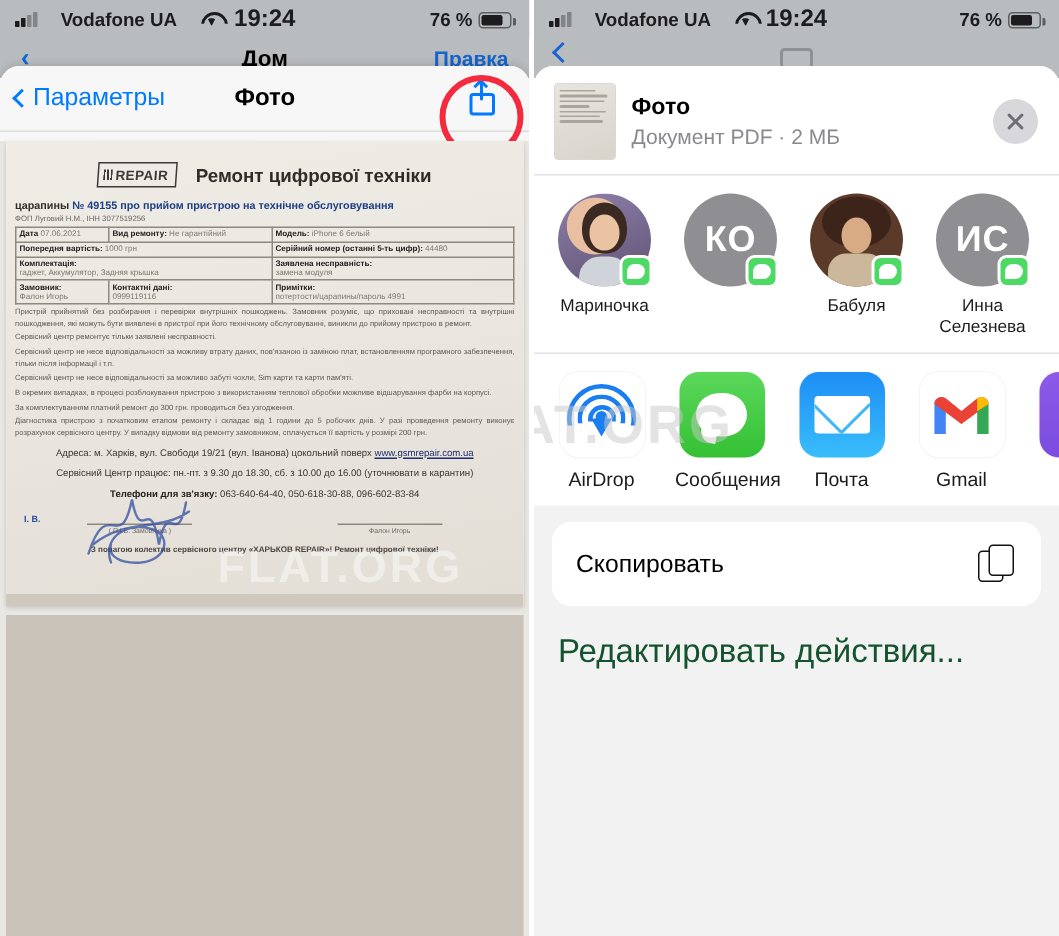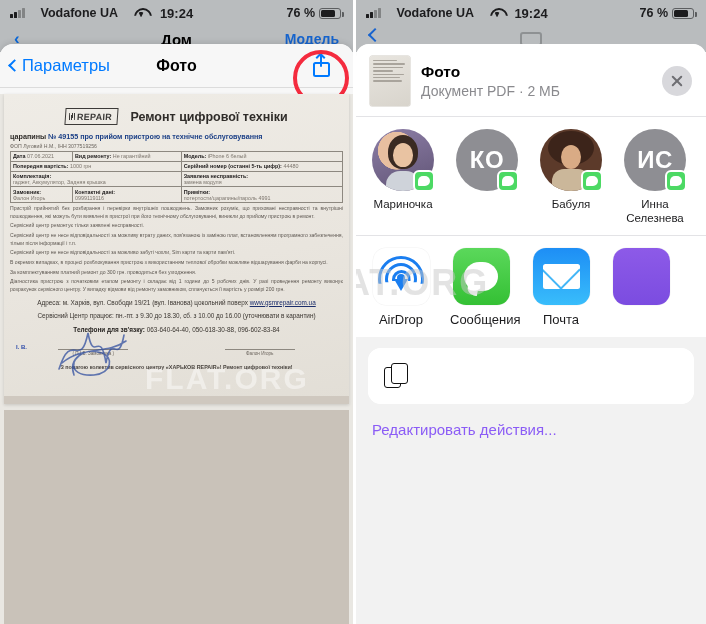--- a/index.html
+++ b/index.html
@@ -34,21 +34,21 @@
     width: 14px; height: 14px;
     border: 2.4px solid #1c1c1e; border-radius: 50%;
     clip-path: polygon(0 0, 100% 0, 100% 46%, 0 46%);
   }
   .wifi::after {
     content: ""; position: absolute; left: 4.3px; top: 4.6px;
     width: 5.4px; height: 5.4px; background: #1c1c1e;
     border-radius: 50% 50% 50% 50%/ 60% 60% 40% 40%;
     clip-path: polygon(0 0, 100% 0, 50% 100%);
   }
-  .sb-center { position: absolute; left: 0; right: 0; text-align: center; font-size: 13px; }
+  .sb-center { position: absolute; left: 0; right: 0; text-align: center; font-size: 16px; }
   .sb-right { margin-left: auto; display: flex; align-items: center; gap: 4px; }
   .batt { width: 22px; height: 11px; border: 1.4px solid #5c5e60; border-radius: 3px; position: relative; padding: 1px; }
   .batt::after { content:""; position:absolute; right:-3.5px; top:3px; width:2px; height:5px; background:#5c5e60; border-radius:0 1px 1px 0;}
   .batt i { display:block; height:100%; background:#1c1c1e; border-radius:1.5px; }
 
   
   .bg-navbar {
     height: 26px; background: #b9bcbe;
     position: relative; display:flex; align-items:center; justify-content:center;
     font-size: 15px; font-weight: 600; color: #000;
@@ -204,21 +204,21 @@
   .ico { width: 26px; height: 26px; position: relative; }
 
   .copy-ic::before{content:"";position:absolute;left:0;top:4px;width:15px;height:19px;border:1.8px solid #111;border-radius:3px;background:#fff;}
   .copy-ic::after{content:"";position:absolute;left:7px;top:0px;width:15px;height:19px;border:1.8px solid #111;border-radius:3px;background:#fff;}
 
   .tag-ic{ }
   .folder-ic::before{content:"";position:absolute;left:1px;top:5px;width:22px;height:15px;border:1.8px solid #111;border-radius:2px 3px 3px 3px;}
   .folder-ic::after{content:"";position:absolute;left:1px;top:2px;width:10px;height:4px;border:1.8px solid #111;border-bottom:none;border-radius:2px 2px 0 0;}
   .doc-ic { width:24px;height:24px;border:2px solid #111;border-radius:6px; display:flex;align-items:center;justify-content:center;font-size:15px;font-weight:bold;color:#111;font-family:"Liberation Serif",serif;}
 
-  .edit-link { color:#8b5cf6; font-size:15px; padding: 17px 16px 0 16px; }
+  .edit-link { color:#14532d; font-size:22px; padding: 17px 16px 0 16px; }
 </style>
 </head>
 <body>
 
 <div class="screens">
 
   <div class="phone left">
 
     <div class="statusbar">
       <div class="sb-left">
@@ -236,21 +236,21 @@
         <span>76 %</span>
         <span class="batt">
             <i style="width:76%"></i>
           </span>
       </div>
     </div>
 
     <div class="bg-navbar">
       <span class="bg-back">‹</span>
       <span>Дом</span>
-      <span class="bg-right">Модель</span>
+      <span class="bg-right">Правка</span>
     </div>
 
     <div class="sheet-left">
       <div class="navbar">
         <div class="nav-back">
           <span class="chev"></span>
           <span>Параметры</span>
         </div>
         <div class="nav-title">Фото</div>
         <div class="nav-share">
@@ -462,31 +462,46 @@
           <div class="app-name">Сообщения</div>
         </div>
 
         <div class="app">
           <div class="app-ico mail-ic">
             <span class="env"></span>
           </div>
           <div class="app-name">Почта</div>
         </div>
 
+        <div class="app">
+          <div class="app-ico gmail-ic">
+            <svg width="38" height="30" viewBox="0 0 40 30">
+              <path d="M2 28 V6 L20 19 L38 6 V28" fill="none" stroke="#4285f4" stroke-width="0"></path>
+              <path d="M1 28 V7 a5 5 0 0 1 8-4 L20 12 L31 3 a5 5 0 0 1 8 4 V28 h-7 V12 L20 21 L8 12 V28 Z" fill="#fff"></path>
+              <path d="M1 28 V7 a5 5 0 0 1 8-4 L9 28 Z" fill="#4285f4"></path>
+              <path d="M1 7 a5 5 0 0 1 8-4 L20 12 L31 3 a5 5 0 0 1 8 4 L20 21 Z" fill="#ea4335"></path>
+              <path d="M31 28 V12 L39 7 V28 Z" fill="#34a853"></path>
+              <path d="M31 3 a5 5 0 0 1 8 4 L31 12 Z" fill="#fbbc04"></path>
+              <path d="M9 3 L20 12 L31 3 L20 21 L9 12 Z" fill="#ea4335"></path>
+            </svg>
+          </div>
+          <div class="app-name">Gmail</div>
+        </div>
 
         <div class="app">
           <div class="app-ico viber-ic">
             
           </div>
           <div class="app-name"></div>
         </div>
       </div>
 
       <div class="action-group">
         <div class="action-row">
+          <span>Скопировать</span>
           <span class="ico copy-ic"></span>
         </div>
       </div>
 
 
       <div class="edit-link">Редактировать действия...</div>
     </div>
 
     <div class="wm" style="left:-60px; top:262px; font-size:36px; letter-spacing:2px; color:rgba(200,200,200,.5);">FLAT.ORG</div>
   </div>

